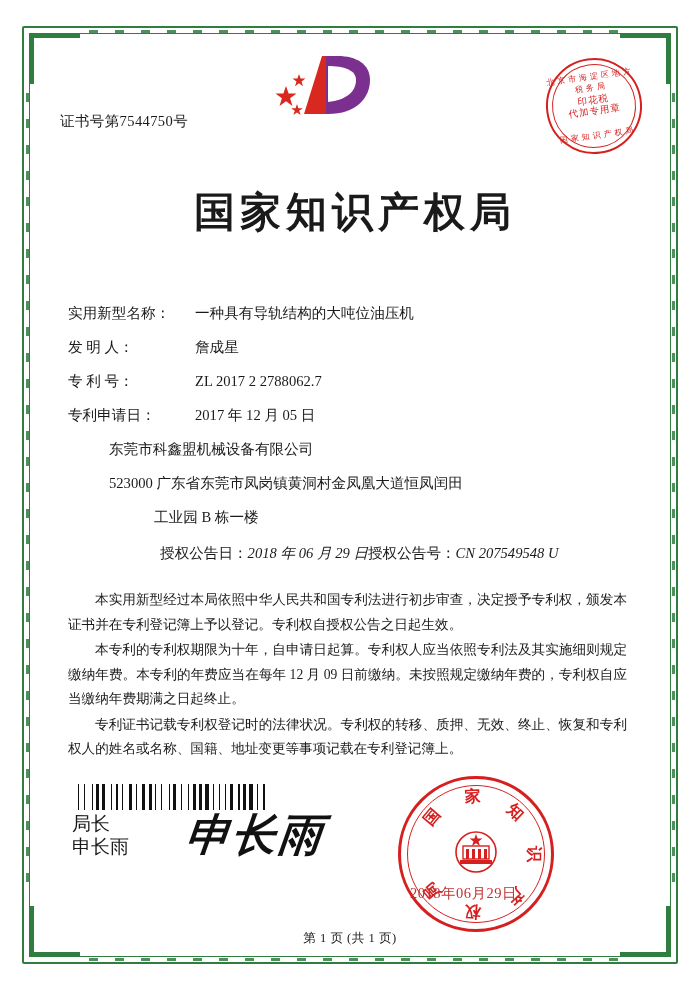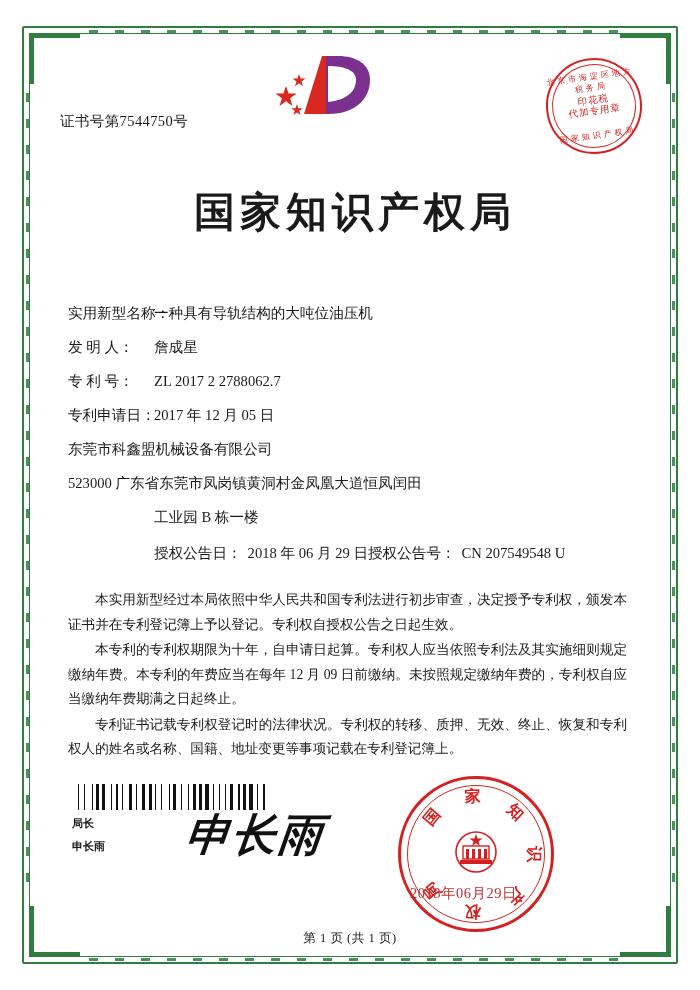--- a/index.html
+++ b/index.html
@@ -145,36 +145,37 @@
     align-items: flex-start;
   }
   .field-label {
     width: 86px;
     flex: 0 0 86px;
     letter-spacing: 0px;
     white-space: pre;
   }
   .field-value {
     flex: 1;
+    margin-left: 41px;
   }
   .addr-line2 {
     padding-left: 86px;
   }
 
   .two-col {
     display: flex;
     padding-left: 10px;
     font-size: 14.6px;
     line-height: 34px;
     margin-top: 2px;
   }
   .two-col .col-left { width: 300px; display: flex; justify-content: flex-end; }
   .two-col .col-right { display: flex; }
   .two-col .lbl { white-space: pre; }
-  .two-col .val { margin-left: 6px; }
+  .two-col .val { margin-left: 0; font-style: italic; }
 
   .paragraphs {
     margin-top: 18px;
     font-size: 13.6px;
     line-height: 24.5px;
     text-align: justify;
     padding: 0 8px 0 10px;
   }
   .paragraphs p {
     margin: 0 7px 1px 0;
@@ -194,23 +195,22 @@
     top: 0;
     width: 1.6px;
     height: 26px;
     background: #111;
   }
 
   .signature-block {
     position: absolute;
     left: 72px;
     top: 812px;
-    font-size: 11px;
+    font-size: 19px;
     line-height: 23px;
-    font-weight: bold;
   }
   .sig-script {
     position: absolute;
     left: 186px;
     top: 806px;
     font-size: 44px;
     font-family: "DejaVu Serif", serif;
     font-style: italic;
     font-weight: bold;
     letter-spacing: 2px;

